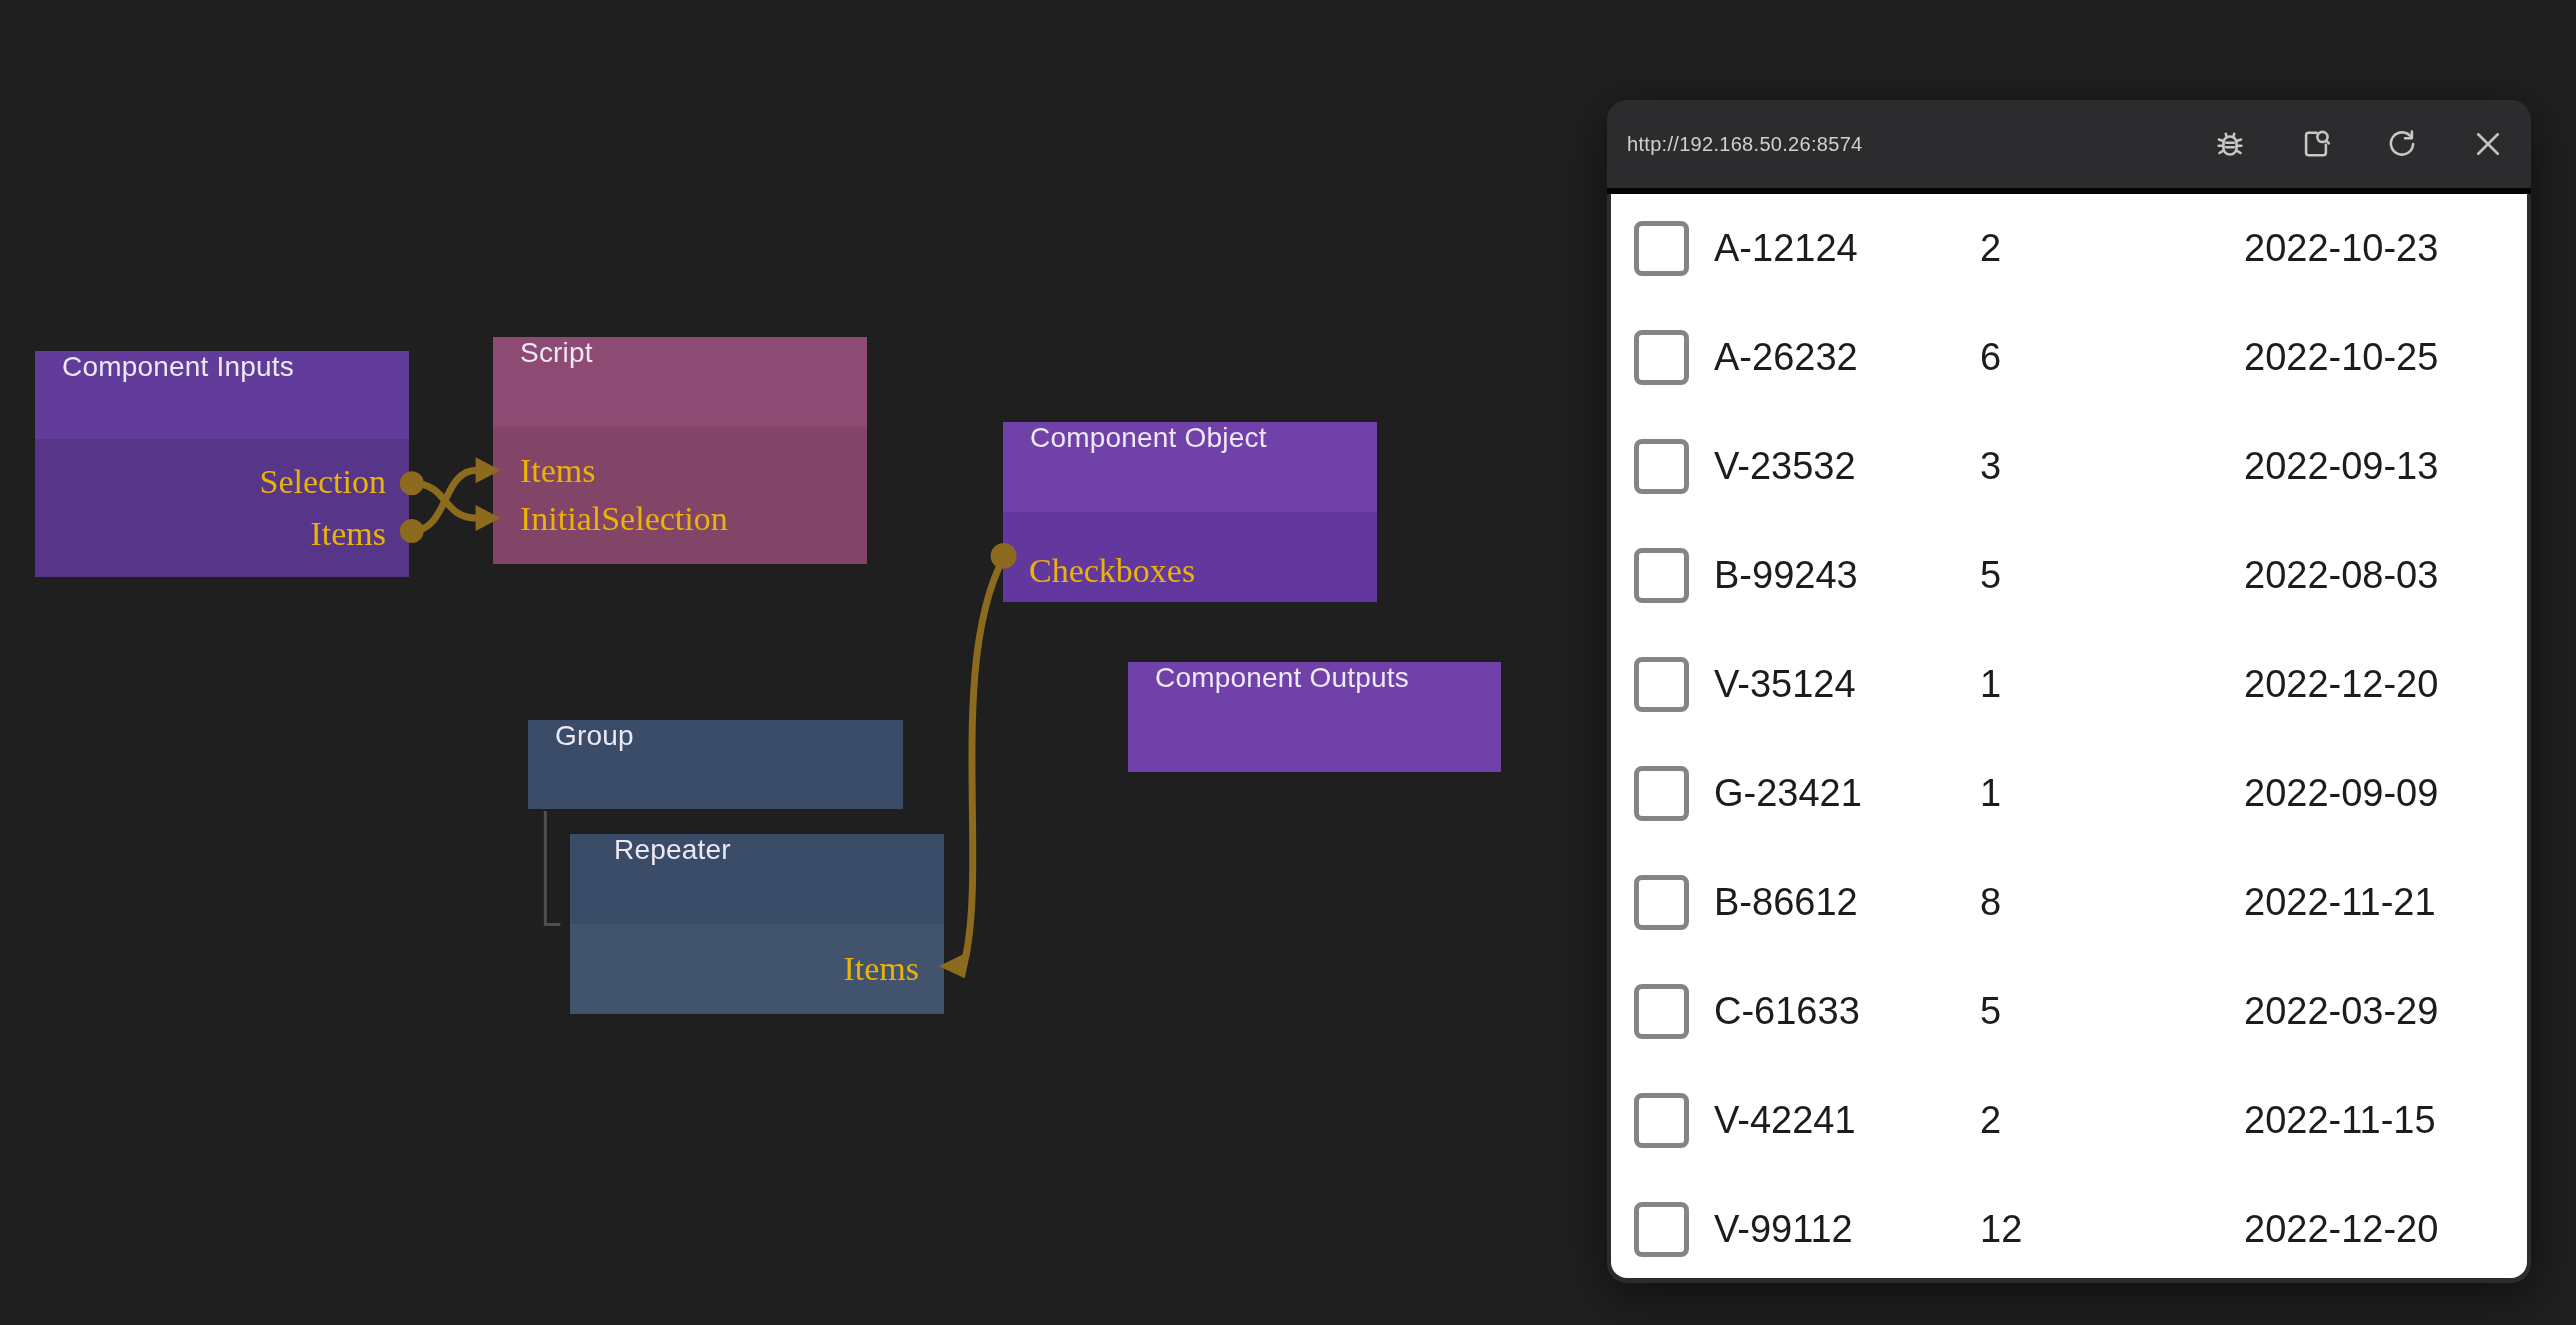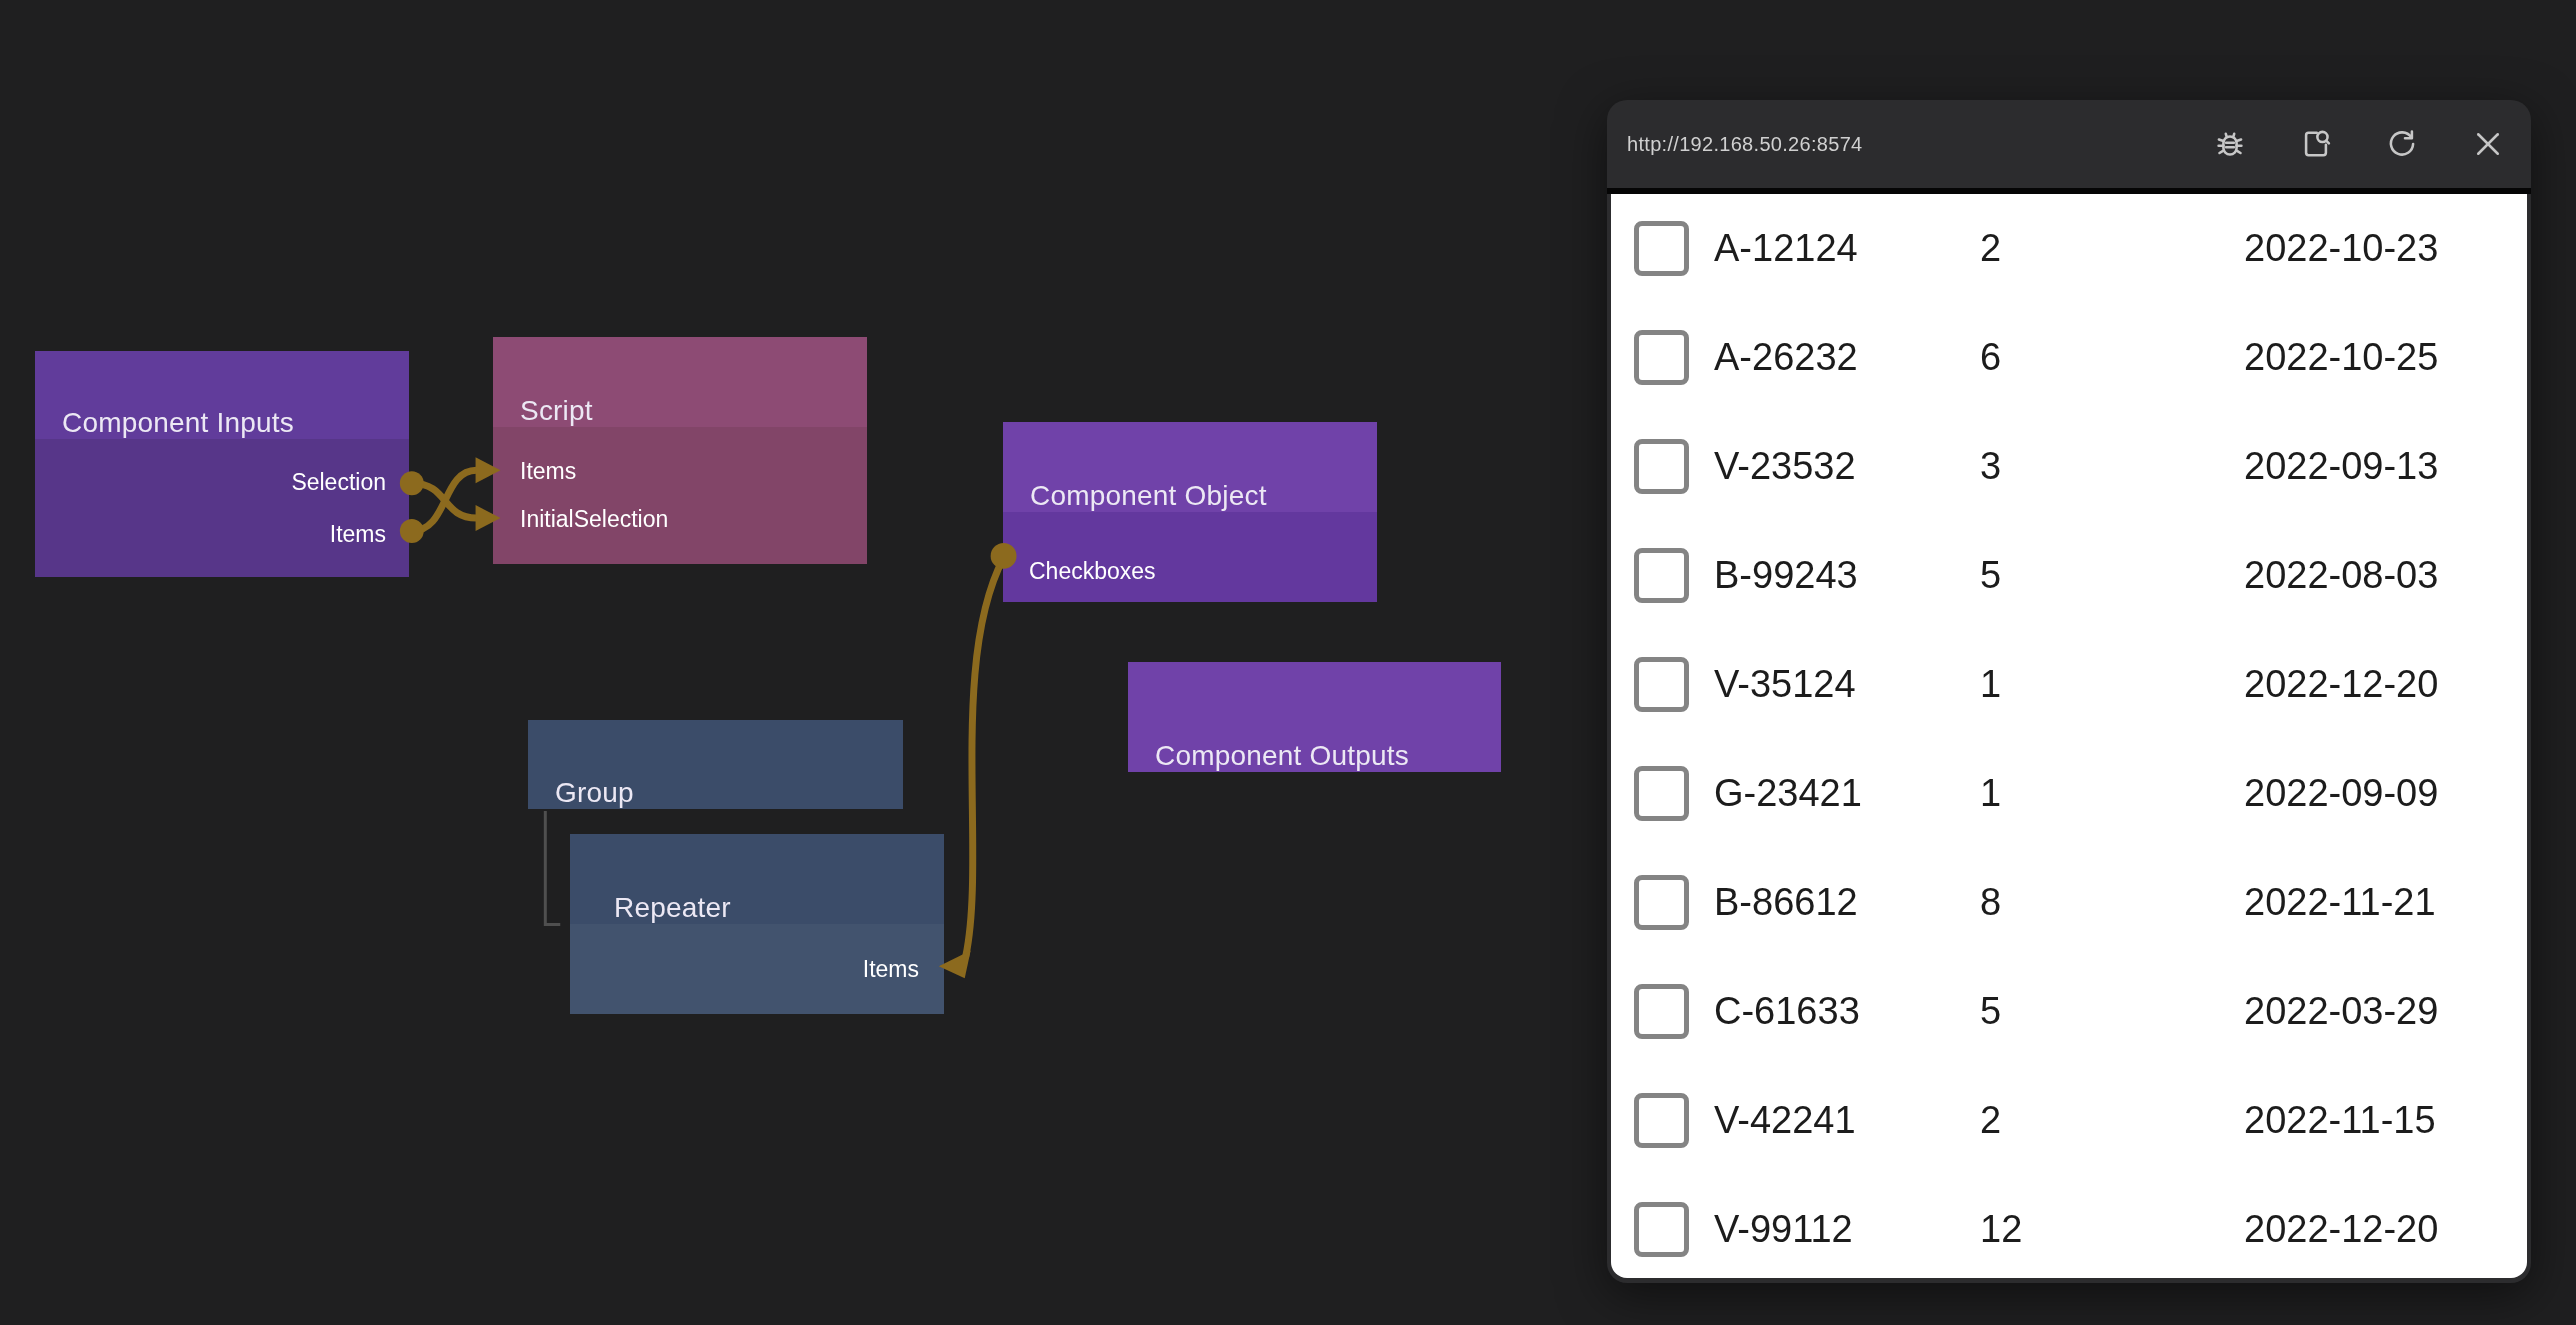--- a/index.html
+++ b/index.html
@@ -7,29 +7,30 @@
     position:relative;
     width:2576px;height:1325px;
     background:var(--bg,#1f1f20);
     overflow:hidden;
     font-family:"Liberation Sans", sans-serif;
   }
 
   
   .node{position:absolute;z-index:2;}
   .node .hdr{
-    display:flex;align-items:flex-end;
+    display:flex;align-items:flex-start;
     padding-left:27px;
     color:#ece8f4;font-size:28px;letter-spacing:0.2px;
   }
   .node .body{position:relative;}
   .plabel{
     position:absolute;
-    color:#ffffff;font-size:23px;white-space:nowrap;
+    color:#eab308;font-size:34px;white-space:nowrap;
     transform:translateY(-50%);
+    font-family:Liberation Serif, serif;
   }
 
   #node-ci{left:35px;top:351px;width:374px;height:225px;}
   #node-ci .hdr{height:88px;background:var(--ci-header);}
   #node-ci .body{height:138px;background:var(--ci-body);}
 
   #node-script{left:493px;top:337px;width:374px;height:226px;}
   #node-script .hdr{height:90px;background:var(--script-header);}
   #node-script .body{height:137px;background:var(--script-body);}
 

